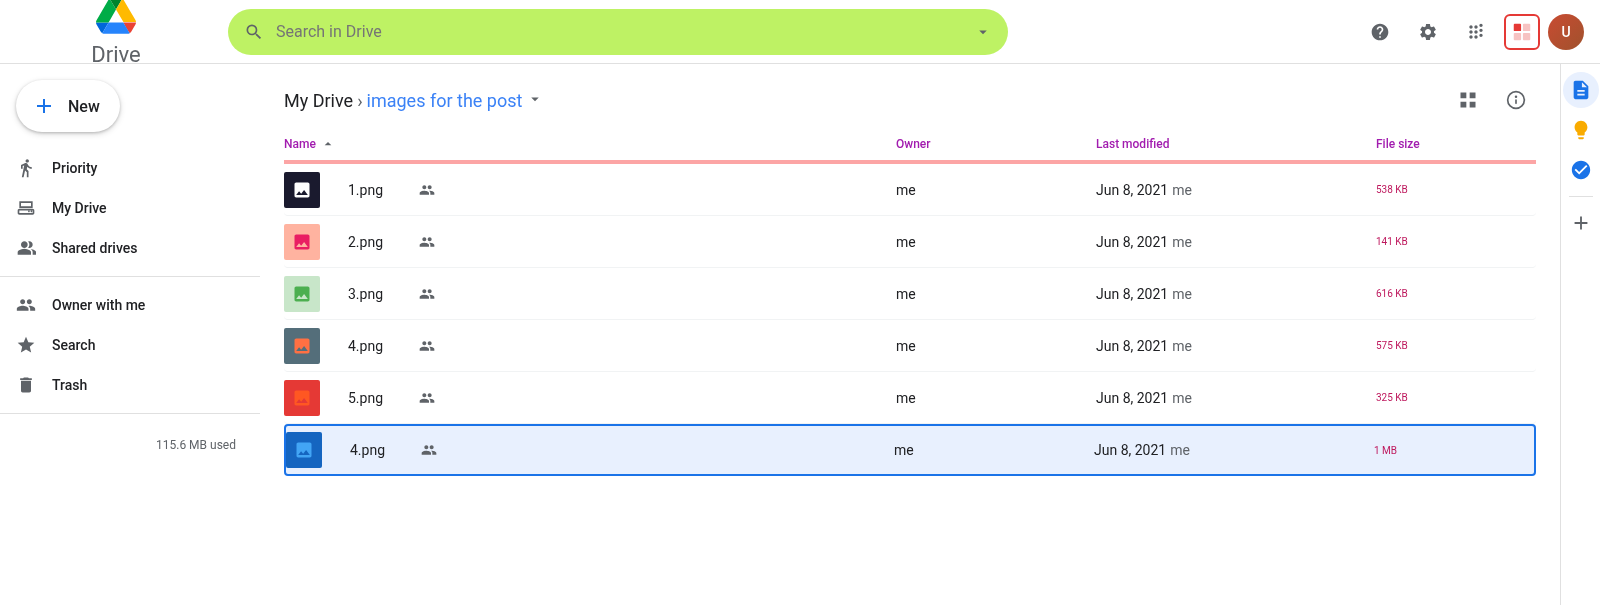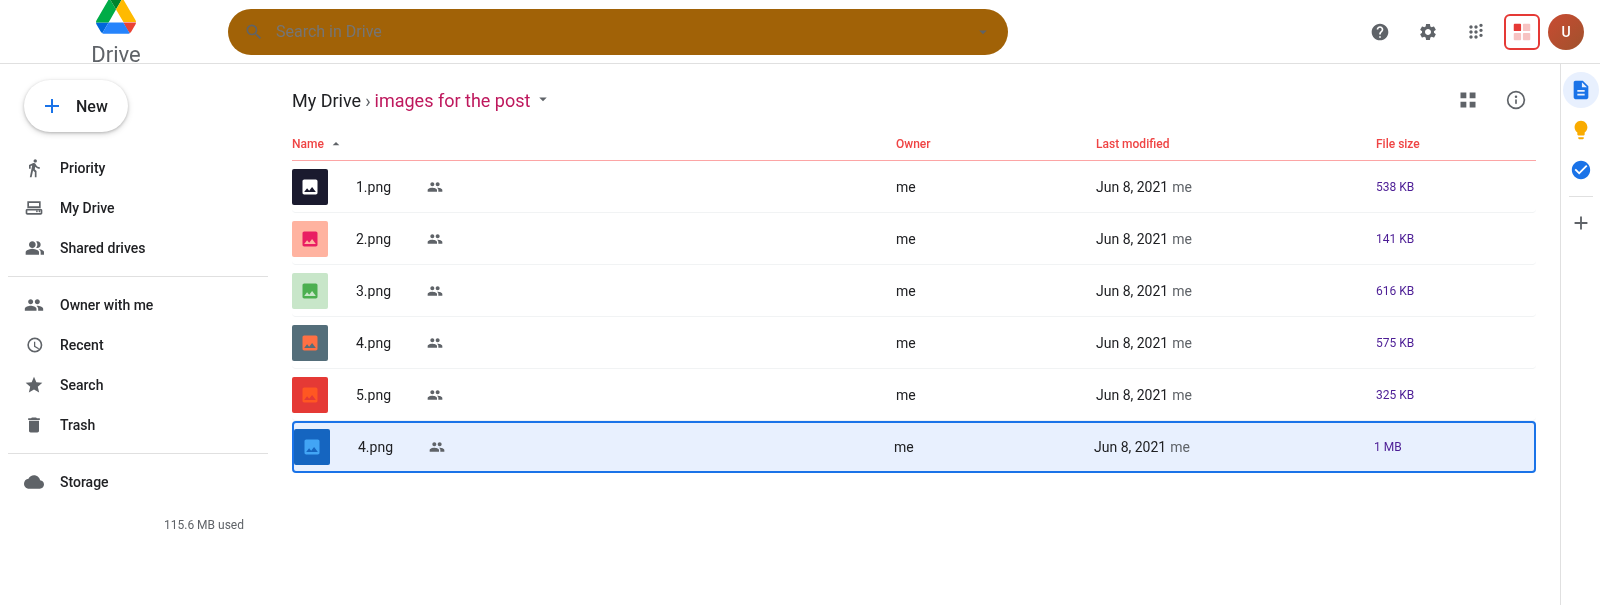--- a/index.html
+++ b/index.html
@@ -7,21 +7,21 @@
 
     
     .topbar {
       display: flex; align-items: center; height: 64px; padding: 0 16px;
       border-bottom: 1px solid #e0e0e0; gap: 12px; flex-shrink: 0;
     }
     .logo-area { display: flex; align-items: center; gap: 6px; width: 200px; flex-shrink: 0; flex-direction: column; }
     .logo-icon { width: 40px; height: 40px; }
     .logo-text { font-size: 22px; color: #5f6368; font-weight: 400; }
     .search-bar {
-      flex: 1; max-width: 780px; height: 46px; background: #a16207;
+      flex: 1; max-width: 780px; height: 46px; background: #bef264;
       border-radius: 24px; display: flex; align-items: center; padding: 0 16px; gap: 12px;
     }
     .search-icon-svg { color: #5f6368; flex-shrink: 0; }
     .search-input {
       flex: 1; border: none; background: transparent; font-size: 16px;
       color: #202124; outline: none;
     }
     .search-dropdown { color: #5f6368; margin-left: auto; cursor: pointer; }
     .topbar-right { margin-left: auto; display: flex; align-items: center; gap: 8px; }
     .icon-btn {
@@ -38,21 +38,21 @@
       width: 36px; height: 36px; border: 2px solid #e53935; border-radius: 6px;
       display: flex; align-items: center; justify-content: center; cursor: pointer;
     }
 
     
     .main-layout { display: flex; flex: 1; overflow: hidden; }
 
     
     .sidebar {
       width: 260px; flex-shrink: 0; padding: 8px 0;
-      overflow-y: auto; border-right: none; margin-left: 8px;
+      overflow-y: auto; border-right: none;
     }
     .new-btn {
       margin: 8px 16px 16px 16px; height: 52px; border-radius: 30px;
       background: #fff; border: none; box-shadow: 0 1px 3px rgba(0,0,0,0.2), 0 2px 6px rgba(0,0,0,0.15);
       display: flex; align-items: center; gap: 12px; padding: 0 20px 0 16px;
       cursor: pointer; font-size: 16px; color: #202124; font-weight: 500;
     }
     .sidebar-item {
       display: flex; align-items: center; gap: 16px; padding: 0 16px;
       height: 40px; border-radius: 0 30px 30px 0; cursor: pointer;
@@ -65,53 +65,53 @@
     .content { flex: 1; overflow-y: auto; display: flex; flex-direction: column; }
 
     
     .breadcrumb {
       display: flex; align-items: center; padding: 16px 24px 8px 24px;
       gap: 4px; font-size: 18px; color: #202124;
     }
     .breadcrumb-item { cursor: pointer; color: #202124; }
     .breadcrumb-chevron { color: #5f6368; font-size: 18px; }
     .breadcrumb-current {
-      display: flex; align-items: flex-start; gap: 4px; font-size: 18px; color: #be185d;
+      display: flex; align-items: flex-start; gap: 4px; font-size: 18px; color: #3b82f6;
       cursor: pointer;
     }
     .breadcrumb-actions { margin-left: auto; display: flex; align-items: center; gap: 8px; }
 
     
     .file-table { flex: 1; padding: 0 24px; }
     .table-header {
       display: grid;
       grid-template-columns: 1fr 200px 280px 160px;
-      padding: 8px 0; border-bottom: 1px solid #fca5a5;
-      color: #ef4444; font-size: 12px; font-weight: 500; text-align: center;
+      padding: 8px 0; border-bottom: 4px solid #fca5a5;
+      color: #a21caf; font-size: 12px; font-weight: 500; text-align: center;
     }
     .th { display: flex; align-items: center; gap: 4px; cursor: pointer; }
     .file-row {
       display: grid;
       grid-template-columns: 1fr 200px 280px 160px;
       padding: 6px 0; border-bottom: 1px solid #f1f3f4;
       align-items: center; cursor: pointer; border-radius: 4px;
       height: 52px;
     }
     .file-row.selected { background: #e8f0fe; border: 2px solid #1a73e8; border-radius: 4px; }
     .file-name-cell { display: flex; align-items: center; gap: 28px; }
     .file-thumb {
       width: 36px; height: 36px; border-radius: 2px; overflow: hidden;
       background: #f1f3f4; flex-shrink: 0; display: flex; align-items: center; justify-content: center;
     }
     .file-name { font-size: 14px; color: #202124; }
     .share-icon { font-size: 14px; color: #5f6368; margin-left: 8px; }
     .file-owner { font-size: 14px; color: #202124; }
     .file-modified { font-size: 14px; color: #202124; }
     .file-modified-by { font-size: 14px; color: #5f6368; margin-left: 4px; }
-    .file-size { font-size: 12px; color: #4c1d95; }
+    .file-size { font-size: 10px; color: #be185d; }
     .modified-cell { display: flex; align-items: flex-end; }
 
     
     .right-panel {
       width: 40px; flex-shrink: 0; border-left: 1px solid #e0e0e0;
       display: flex; flex-direction: column; align-items: center; padding: 8px 0; gap: 4px;
     }
     .right-icon {
       width: 36px; height: 36px; display: flex; align-items: center; justify-content: center;
       cursor: pointer; border-radius: 50%; color: #5f6368; font-size: 18px;
@@ -214,49 +214,37 @@
 
     <div class="sidebar-divider"></div>
 
     <div class="sidebar-item">
       <svg width="20" height="20" viewBox="0 0 24 24" fill="#5f6368">
         <path d="M16 11c1.66 0 2.99-1.34 2.99-3S17.66 5 16 5c-1.66 0-3 1.34-3 3s1.34 3 3 3zm-8 0c1.66 0 2.99-1.34 2.99-3S9.66 5 8 5C6.34 5 5 6.34 5 8s1.34 3 3 3zm0 2c-2.33 0-7 1.17-7 3.5V19h14v-2.5c0-2.33-4.67-3.5-7-3.5zm8 0c-.29 0-.62.02-.97.05 1.16.84 1.97 1.97 1.97 3.45V19h6v-2.5c0-2.33-4.67-3.5-7-3.5z"></path>
       </svg>
       <span>Owner with me</span>
     </div>
 
-    <div class="sidebar-item">
-      <svg width="20" height="20" viewBox="0 0 24 24" fill="#5f6368">
-        <path d="M13 3a9 9 0 1 0 0 18A9 9 0 0 0 13 3zm0 16c-3.87 0-7-3.13-7-7s3.13-7 7-7 7 3.13 7 7-3.13 7-7 7zm.5-11H12v6l5.25 3.15.75-1.23-4.5-2.67V8z"></path>
-      </svg>
-      <span>Recent</span>
-    </div>
 
     <div class="sidebar-item">
       <svg width="20" height="20" viewBox="0 0 24 24" fill="#5f6368">
         <path d="M12 17.27L18.18 21l-1.64-7.03L22 9.24l-7.19-.61L12 2 9.19 8.63 2 9.24l5.46 4.73L5.82 21z"></path>
       </svg>
       <span>Search</span>
     </div>
 
     <div class="sidebar-item">
       <svg width="20" height="20" viewBox="0 0 24 24" fill="#5f6368">
         <path d="M6 19c0 1.1.9 2 2 2h8c1.1 0 2-.9 2-2V7H6v12zM19 4h-3.5l-1-1h-5l-1 1H5v2h14V4z"></path>
       </svg>
       <span>Trash</span>
     </div>
 
     <div class="sidebar-divider"></div>
 
-    <div class="sidebar-item">
-      <svg width="20" height="20" viewBox="0 0 24 24" fill="#5f6368">
-        <path d="M19.35 10.04C18.67 6.59 15.64 4 12 4 9.11 4 6.6 5.64 5.35 8.04 2.34 8.36 0 10.91 0 14c0 3.31 2.69 6 6 6h13c2.76 0 5-2.24 5-5 0-2.64-2.05-4.78-4.65-4.96z"></path>
-      </svg>
-      <span>Storage</span>
-    </div>
 
     <div class="storage-area">
       <span>115.6 MB used</span>
     </div>
   </div>
 
   <div class="content">
 
     <div class="breadcrumb">
       <span class="breadcrumb-item">My Drive</span>

